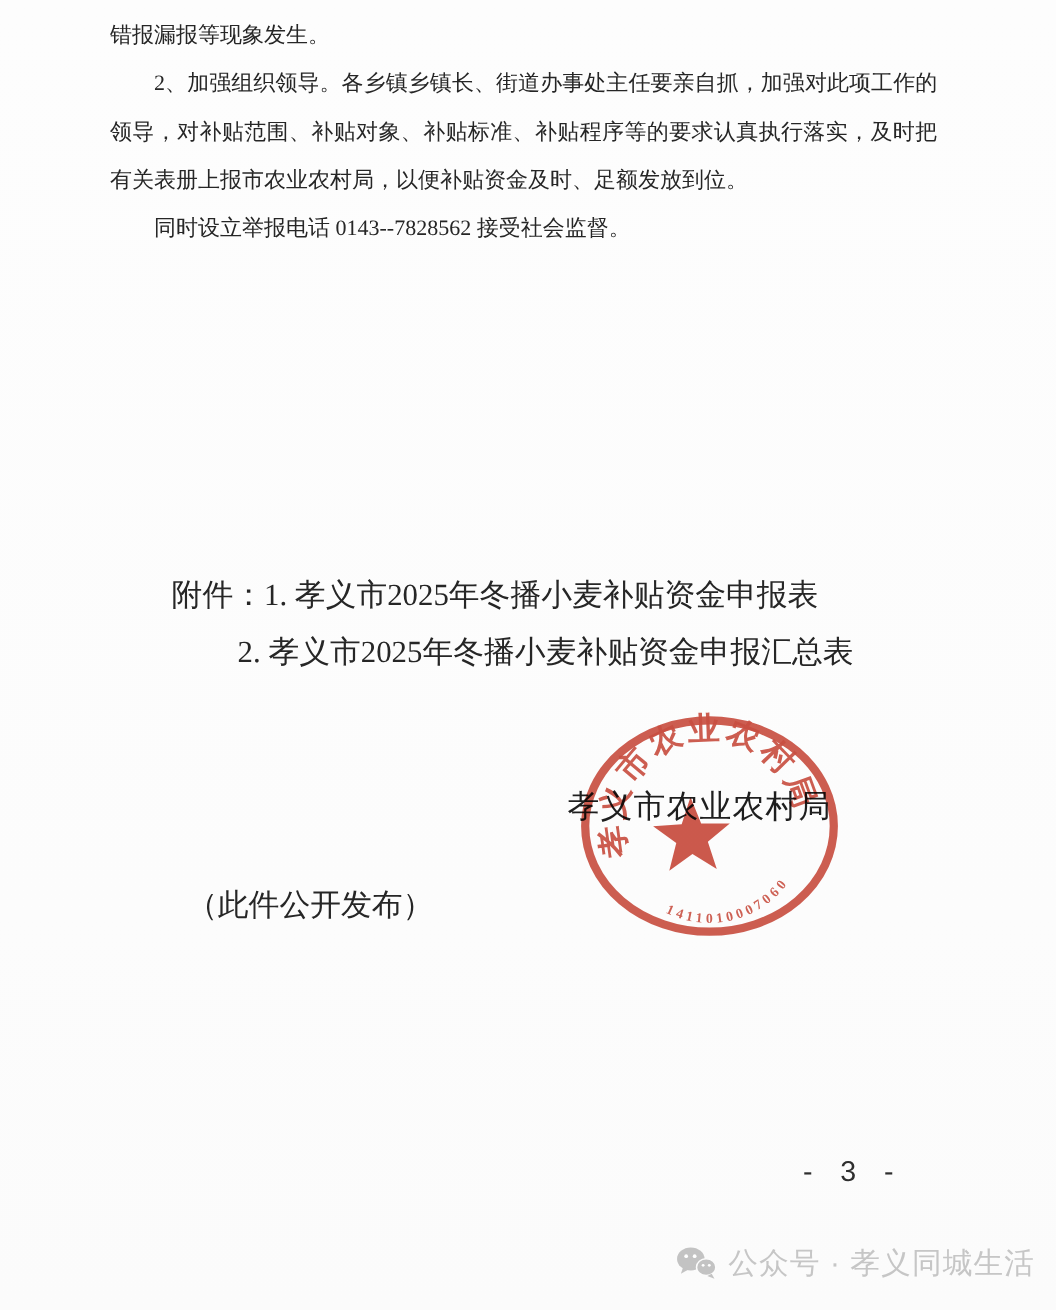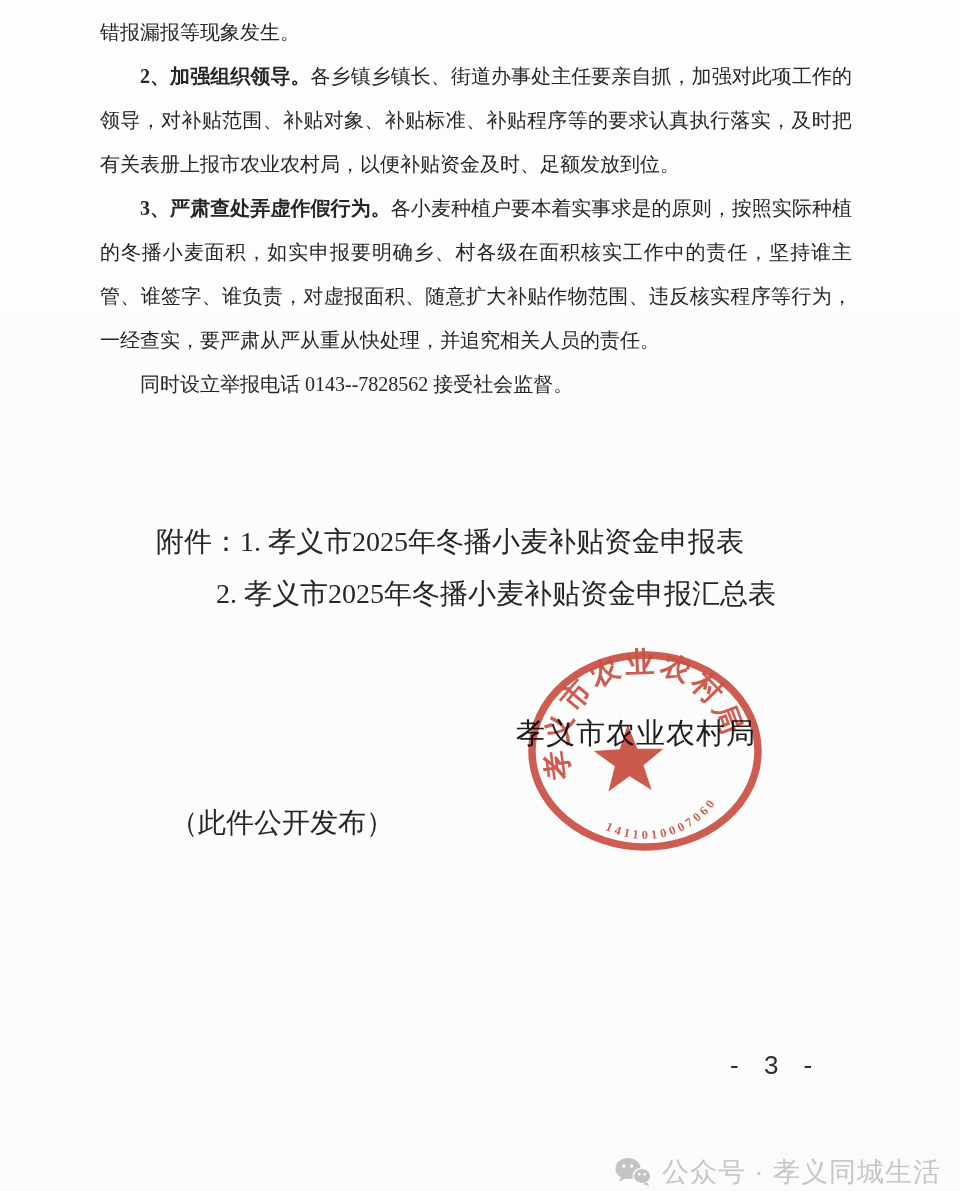--- a/index.html
+++ b/index.html
@@ -13,21 +13,21 @@
   }
   .page{position:absolute;inset:0;background:linear-gradient(180deg,#fdfdfd 0%,#fcfcfc 70%,#fbfbfb 100%);}
   
   .body-text{
     position:absolute;left:100px;top:10px;width:752px;
     font-size:20px;line-height:44px;text-align:justify;
     color:#262626;
   }
   .body-text p{margin:0;}
   .p-indent{text-indent:2em;}
-  b.lead{font-weight:700;}
+  b.lead{font-weight:400;}
   
   .attachments{
     position:absolute;left:156px;top:516px;
     font-size:28px;line-height:52px;color:#262626;white-space:nowrap;
   }
   .attachments .att-line2{margin-left:60px;}
   
   .sig-agency{
     position:absolute;left:516px;top:714px;
     font-size:29px;color:#1e1e1e;letter-spacing:1px;white-space:nowrap;z-index:3;
@@ -47,36 +47,35 @@
   }
   
   .page-number{
     position:absolute;left:730px;top:1050px;
     font-size:26px;color:#2e2e2e;letter-spacing:9px;white-space:nowrap;
     font-family:"Liberation Sans","DejaVu Sans",sans-serif;
   }
   
   .footer{
     position:absolute;left:614px;top:1130px;
-    display:flex;align-items:center;gap:10px;margin-top:24px;
+    display:flex;align-items:center;gap:10px;
   }
   .footer .wm-text{
     font-size:27px;color:#c6c6c6;letter-spacing:1px;white-space:nowrap;
     font-family:"Liberation Sans","DejaVu Sans",sans-serif;
   }
 </style>
 </head>
 <body>
 
 <div class="page">
 
   <div class="body-text">
     <p><span>错报漏报等现象发生。</span></p>
     <p class="p-indent"><b class="lead">2、加强组织领导。</b><span>各乡镇乡镇长、街道办事处主任要亲自抓，加强对此项工作的领导，对补贴范围、补贴对象、补贴标准、补贴程序等的要求认真执行落实，及时把有关表册上报市农业农村局，以便补贴资金及时、足额发放到位。</span></p>
-    <p class="p-indent"><b class="lead">3、严肃查处弄虚作假行为。</b><span>各小麦种植户要本着实事求是的原则，按照实际种植的冬播小麦面积，如实申报要明确乡、村各级在面积核实工作中的责任，坚持谁主管、谁签字、谁负责，对虚报面积、随意扩大补贴作物范围、违反核实程序等行为，一经查实，要严肃从严从重从快处理，并追究相关人员的责任。</span></p>
     <p class="p-indent"><span>同时设立举报电话 0143--7828562 接受社会监督。</span></p>
   </div>
 
   <div class="attachments">
     <div><span>附件：</span><span>1. 孝义市2025年冬播小麦补贴资金申报表</span></div>
     <div class="att-line2">2. 孝义市2025年冬播小麦补贴资金申报汇总表</div>
   </div>
 
   <div class="sig-agency">孝义市农业农村局</div>
   <div class="release-note">（此件公开发布）</div>

